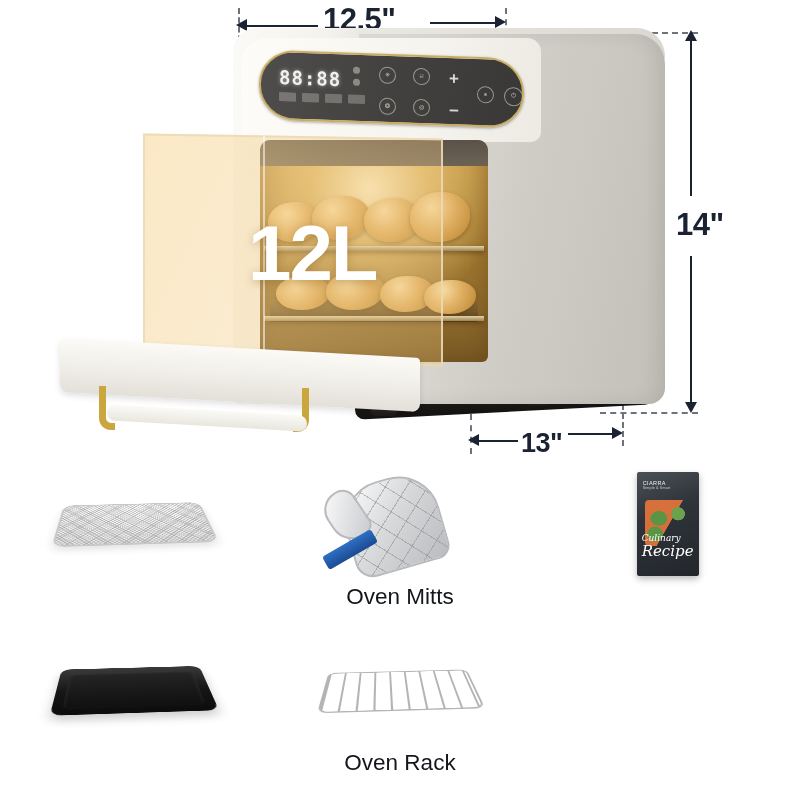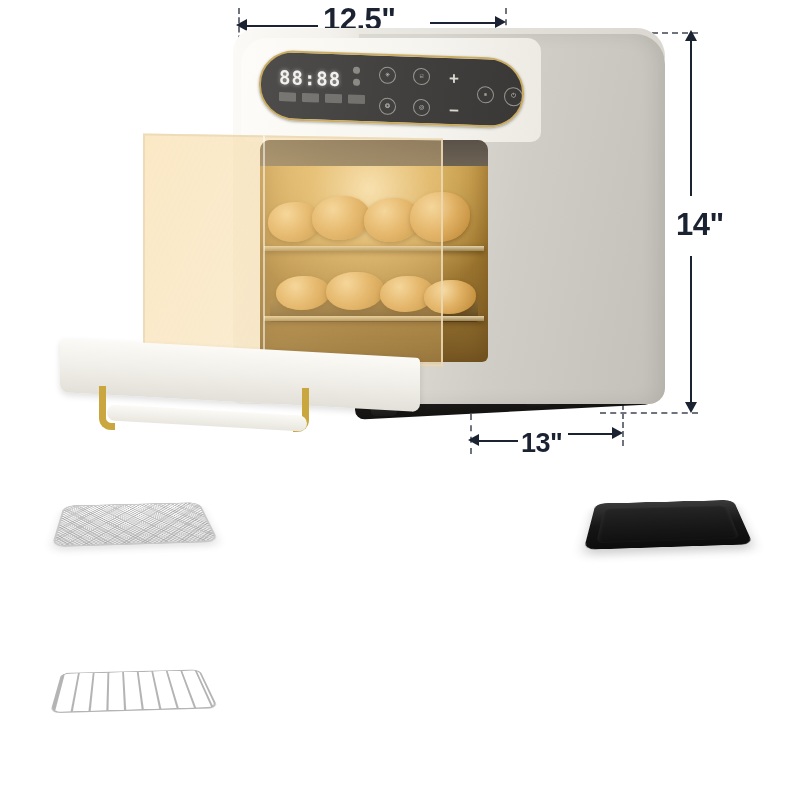--- a/index.html
+++ b/index.html
@@ -542,41 +542,64 @@
     </div>
 
     <div class="door-glass"></div>
 
     <div class="door-inner-glass"></div>
     <div class="door-flap"></div>
     <div class="handle-arm left"></div>
     <div class="handle-arm right"></div>
     <div class="handle-bar"></div>
 
+    <div id="capacity-badge">12L</div>
   </div>
 
   <div id="accessories">
 
     <div class="acc-cell">
       <div class="acc-art">
         <div class="basket"></div>
       </div>
     </div>
 
-
     <div class="acc-cell">
+      <div class="acc-art">
+        <div class="mitt-body"></div>
+        <div class="mitt-thumb"></div>
+        <div class="mitt-cuff"></div>
+      </div>
+      <div class="acc-label">Oven Mitts</div>
+    </div>
+
+    <div class="acc-cell">
+      <div class="acc-art">
+        <div class="book">
+          <div class="book-brand">
+            <span>CIARRA</span>
+            <small>Simple &amp; Smart</small>
+          </div>
+          <div class="book-food"></div>
+          <div class="book-title">
+            <span class="t1">Culinary</span>
+            <span class="t2">Recipe</span>
+          </div>
+        </div>
+      </div>
     </div>
 
     <div class="acc-cell">
       <div class="acc-art">
         <div class="pan"></div>
       </div>
     </div>
 
     <div class="acc-cell">
       <div class="acc-art">
         <div class="rack"></div>
       </div>
+      <div class="acc-label">Oven Rack</div>
     </div>
 
 
   </div>
 </div>
 
 </body></html>

